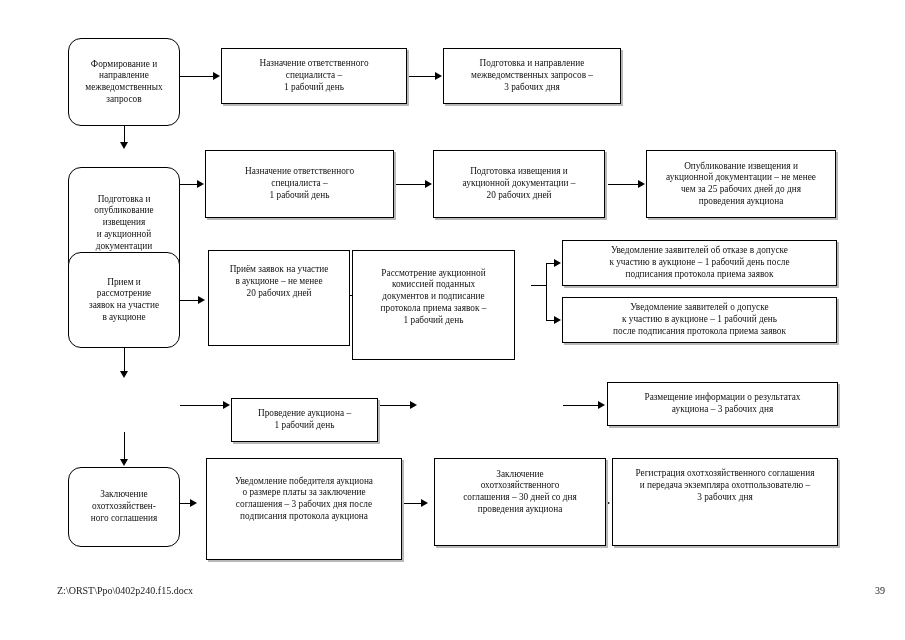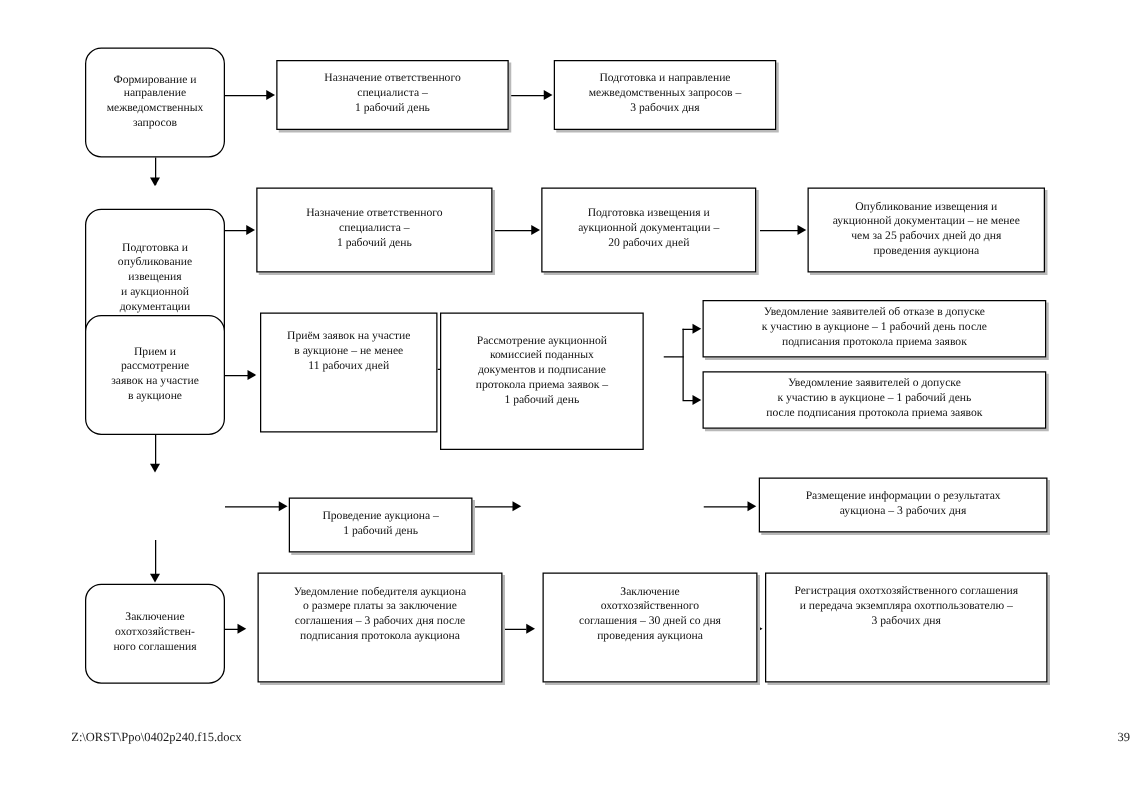--- a/index.html
+++ b/index.html
@@ -76,21 +76,21 @@
   }
   
   .footer-path, .footer-page {
     position: absolute;
     font-size: 10px;
     color: #1a1a1a;
     white-space: nowrap;
     z-index: 4;
   }
   .footer-path { left: 57px; top: 585px; }
-  .footer-page { left: 894px; top: 585px; }
+  .footer-page { left: 875px; top: 585px; }
 </style>
 </head>
 <body>
 
 <div id="page">
 
   <div class="node stage" style="left:68px; top:38px; width:112px; height:88px;">
     <span class="txt">Формирование и
 направление
 межведомственных
@@ -157,21 +157,21 @@
   <div class="node stage" style="left:68px; top:252px; width:112px; height:96px;">
     <span class="txt">Прием и
 рассмотрение
 заявок на участие
 в аукционе</span>
   </div>
 
   <div class="node" style="left:208px; top:250px; width:142px; height:96px;">
     <span class="txt" style="transform:translateY(-16px);">Приём заявок на участие
 в аукционе – не менее
-11 рабочих дней</span>
+20 рабочих дней</span>
   </div>
 
   <div class="node" style="left:352px; top:250px; width:163px; height:110px;">
     <span class="txt" style="transform:translateY(-8px);">Рассмотрение аукционной
 комиссией поданных
 документов и подписание
 протокола приема заявок –
 1 рабочий день</span>
   </div>
 
@@ -223,21 +223,21 @@
 
   <div class="vline" style="left:124px; top:432px; width:1px; height:30px;"></div>
   <div class="arrow down" style="left:120px; top:459px;"></div>
 
   <div class="node stage" style="left:68px; top:467px; width:112px; height:80px;">
     <span class="txt">Заключение
 охотхозяйствен-
 ного соглашения</span>
   </div>
 
-  <div class="node shadow" style="left:206px; top:458px; width:196px; height:88px;justify-content:flex-end;">
+  <div class="node shadow" style="left:206px; top:458px; width:196px; height:102px;justify-content:flex-end;">
     <span class="txt" style="transform:translateY(-10px);">Уведомление победителя аукциона
 о размере платы за заключение
 соглашения – 3 рабочих дня после
 подписания протокола аукциона</span>
   </div>
 
   <div class="node shadow" style="left:434px; top:458px; width:172px; height:88px;">
     <span class="txt" style="transform:translateY(-10px);">Заключение
 охотхозяйственного
 соглашения –  30 дней со дня

